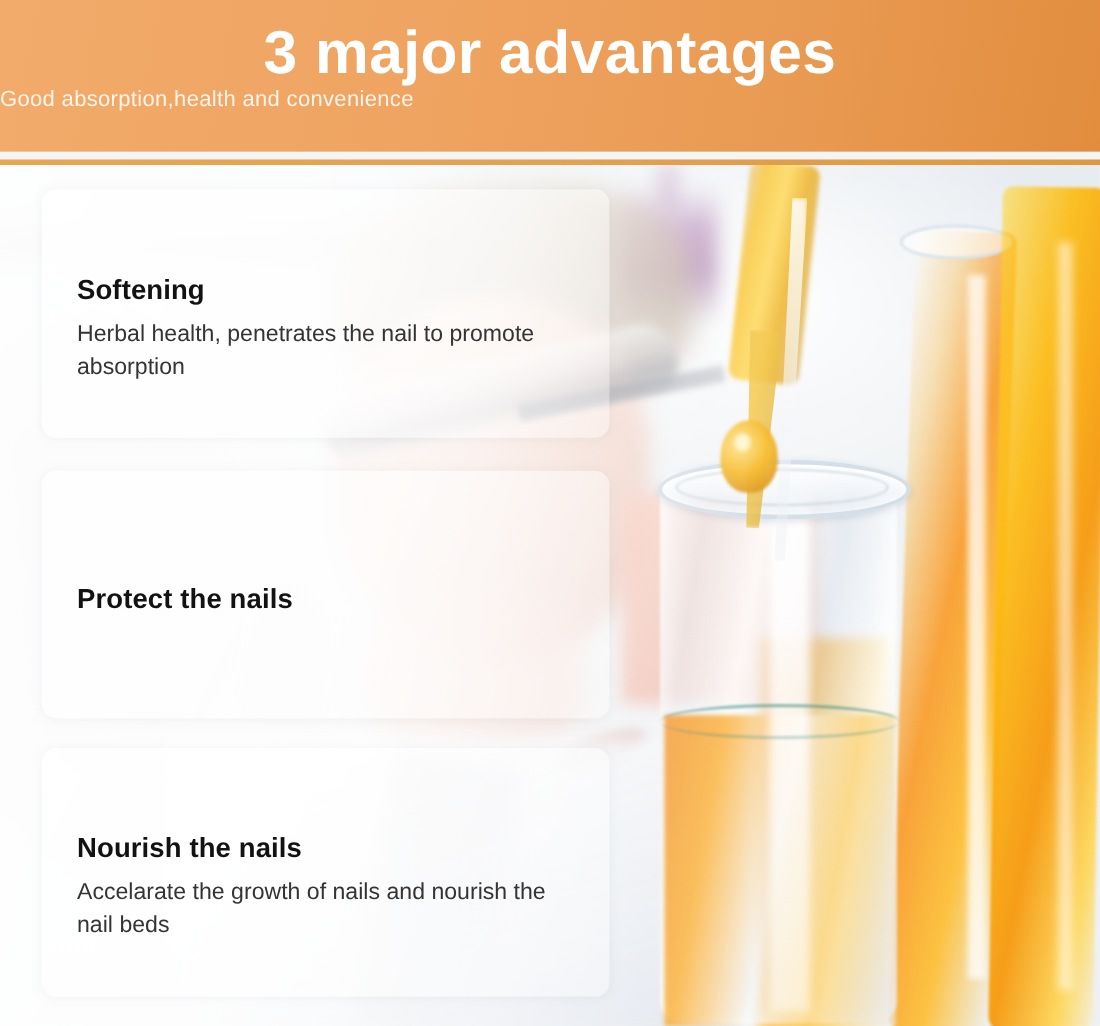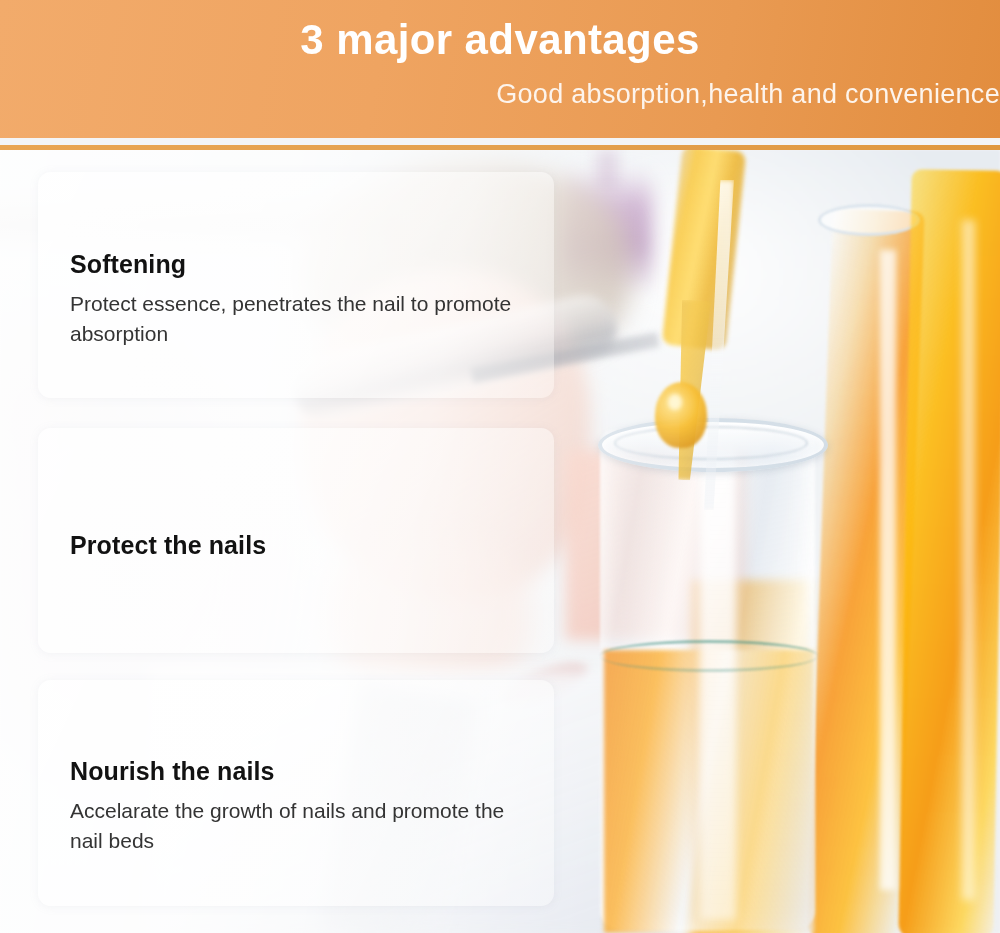--- a/index.html
+++ b/index.html
@@ -30,33 +30,33 @@
     background: linear-gradient(100deg, #f2ab6b 0%, #efa461 38%, #e99a52 72%, #e28d3e 100%);
     z-index: 40;
     overflow: hidden;
   }
   .header-title {
     position: absolute;
     left: 0; right: 0;
     top: 16px;
     text-align: center;
     color: #ffffff;
-    font-size: 42px;
+    font-size: 55px;
     font-weight: bold;
     letter-spacing: 0.4px;
     line-height: 1.15;
     white-space: nowrap;
   }
   .header-subtitle {
     position: absolute;
     left: 0; right: 0;
     top: 78px;
-    text-align: right;
+    text-align: left;
     color: #fdf4ec;
-    font-size: 27px;
+    font-size: 20px;
     font-weight: 300;
     letter-spacing: 0.3px;
     line-height: 1.2;
     white-space: nowrap;
   }
 
   
   .divider-gap {
     position: absolute;
     left: 0; top: 138px;
@@ -420,31 +420,31 @@
     <div class="photo-layer drop-glint"></div>
 
     <div class="photo-layer veil"></div>
   </div>
 
   <div class="cards">
 
     <div class="card card-1">
       <div class="card-body">
         <p class="card-title">Softening</p>
-        <p class="card-desc">Protect essence, penetrates the nail to promote absorption</p>
+        <p class="card-desc">Herbal health, penetrates the nail to promote absorption</p>
       </div>
     </div>
 
     <div class="card card-2">
       <div class="card-body">
         <p class="card-title">Protect the nails</p>
       </div>
     </div>
 
     <div class="card card-3">
       <div class="card-body">
         <p class="card-title">Nourish the nails</p>
-        <p class="card-desc">Accelarate the growth of nails and promote the nail beds</p>
+        <p class="card-desc">Accelarate the growth of nails and nourish the nail beds</p>
       </div>
     </div>
 
   </div>
 </div>
 
 </body></html>

